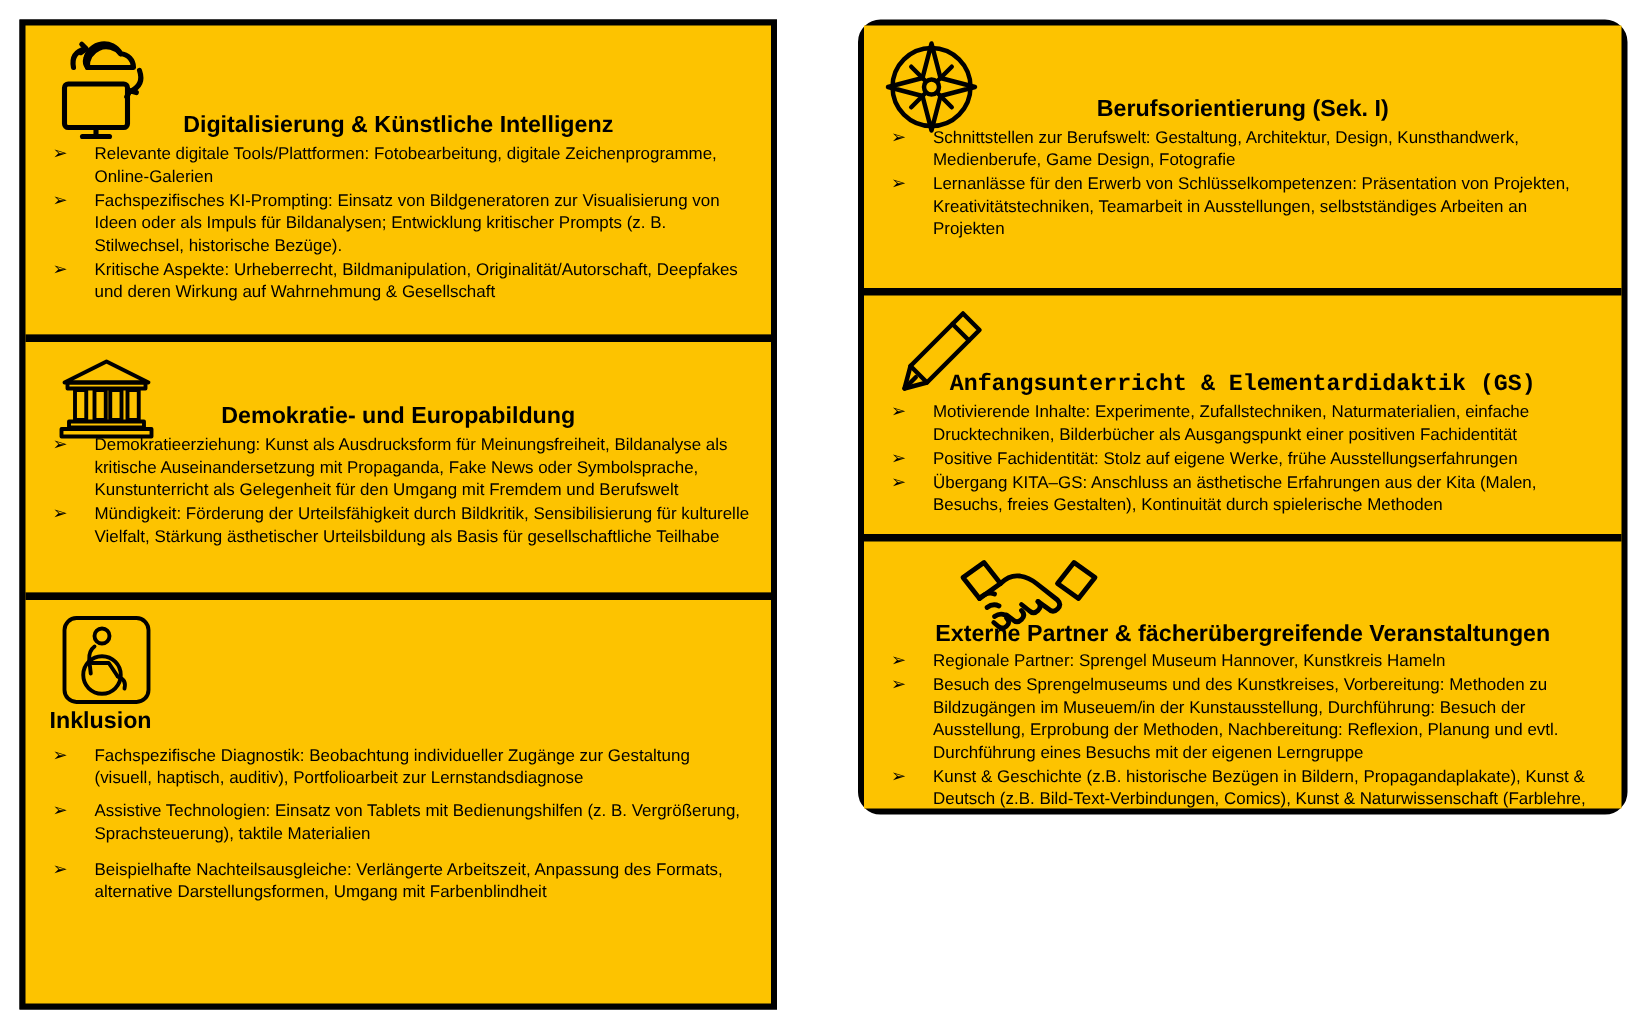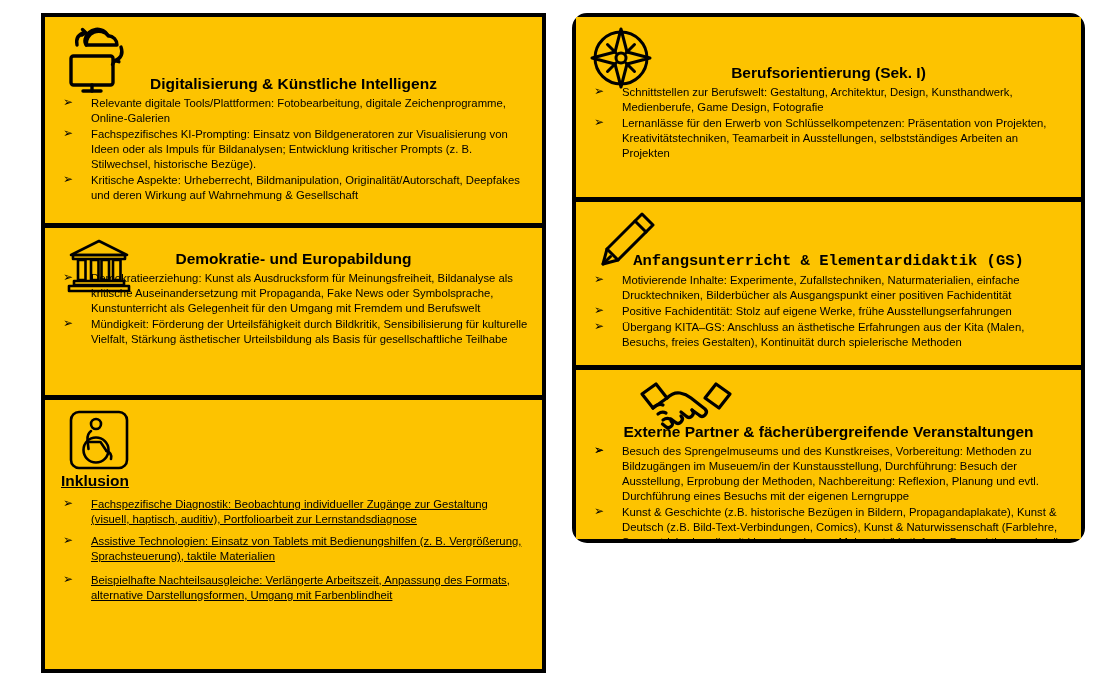--- a/index.html
+++ b/index.html
@@ -21,36 +21,36 @@
     height: 681px;
   }
   .column {
     position: absolute;
     box-sizing: border-box;
     border: 4px solid #000000;
     background: #000000;
     display: flex;
     flex-direction: column;
   }
-  .col-left  { left: 13px;  top: 13px; width: 505px;  height: 660px; margin-left: 28px; }
+  .col-left  { left: 13px;  top: 13px; width: 505px;  height: 660px; }
   .col-right { left: 572px; top: 13px; width: 513px;  height: 530px; border-radius: 15px; }
 
   .panel {
     box-sizing: border-box;
     background: #FDC300;
     position: relative;
     overflow: hidden;
     padding: 0 0 0 0;
   }
   .panel + .panel { border-top: 5px solid #000000; }
 
   
   .col-left  .p1 { height: 206px; }
   .col-left  .p2 { height: 172px; }
-  .col-left  .p3 { flex: 1 1 auto; text-decoration: underline; }
+  .col-left  .p3 { flex: 1 1 auto; }
   
   .col-right .p1 { height: 193px; }
   .col-right .p2 { height: 180px; }
   .col-right .p3 { flex: 1 1 auto; }
 
   .icon {
     position: absolute;
     top: 8px;
     color: #000;
     line-height: 0;
@@ -87,21 +87,21 @@
   .bullets li .marker {
     position: absolute;
     left: 2px;
     top: -1px;
     font-size: 12px;
     line-height: 1.33;
   }
 
   
   .tl-pad-1 { padding-top: 58px; }
-  .tl-pad-2 { padding-top: 22px; }
+  .tl-pad-2 { padding-top: 41px; }
   .tl-pad-3 { padding-top: 72px; }
   .tl-pad-4 { padding-top: 47px; }
   .tl-pad-5 { padding-top: 50px; font-family: Liberation Mono, monospace; }
   .tl-pad-6 { padding-top: 53px; }
 
   .icon-d1 { left: 20px; top: 10px; }
   .icon-d2 { left: 22px; top: 10px; }
   .icon-d3 { left: 24px; top: 10px; }
   .icon-d4 { left: 12px; top: 8px;  }
   .icon-d5 { left: 20px; top: 8px;  }
@@ -262,20 +262,21 @@
           <path d="M37 43 q3 3 0 5.5 q-3 2.5 -5.5 0 l-3 -2.5"></path>
           <path d="M19 30 q5 -5 10 -3"></path>
           <path d="M24 36 q4 -3 8 -1"></path>
           <path d="M29 42 q3.5 -2.5 7 -1"></path>
         </svg>
       </div>
       <div class="title tl-pad-6">Externe Partner &amp; fächerübergreifende Veranstaltungen</div>
       <ul class="bullets">
         <li>
           <span class="marker">➢</span>
+          <span>Regionale Partner: Sprengel Museum Hannover, Kunstkreis Hameln</span>
         </li>
         <li>
           <span class="marker">➢</span>
           <span>Besuch des Sprengelmuseums und des Kunstkreises, Vorbereitung: Methoden zu Bildzugängen im Museuem/in der Kunstausstellung, Durchführung: Besuch der Ausstellung, Erprobung der Methoden, Nachbereitung: Reflexion, Planung und evtl. Durchführung eines Besuchs mit der eigenen Lerngruppe</span>
         </li>
         <li>
           <span class="marker">➢</span>
           <span>Kunst &amp; Geschichte (z.B. historische Bezügen in Bildern, Propagandaplakate), Kunst &amp; Deutsch (z.B. Bild-Text-Verbindungen, Comics), Kunst &amp; Naturwissenschaft (Farblehre, Symmetrie) – jeweils mit klar erkennbarem Mehrwert (Vertiefung, Perspektivenwechsel)</span>
         </li>
       </ul>

